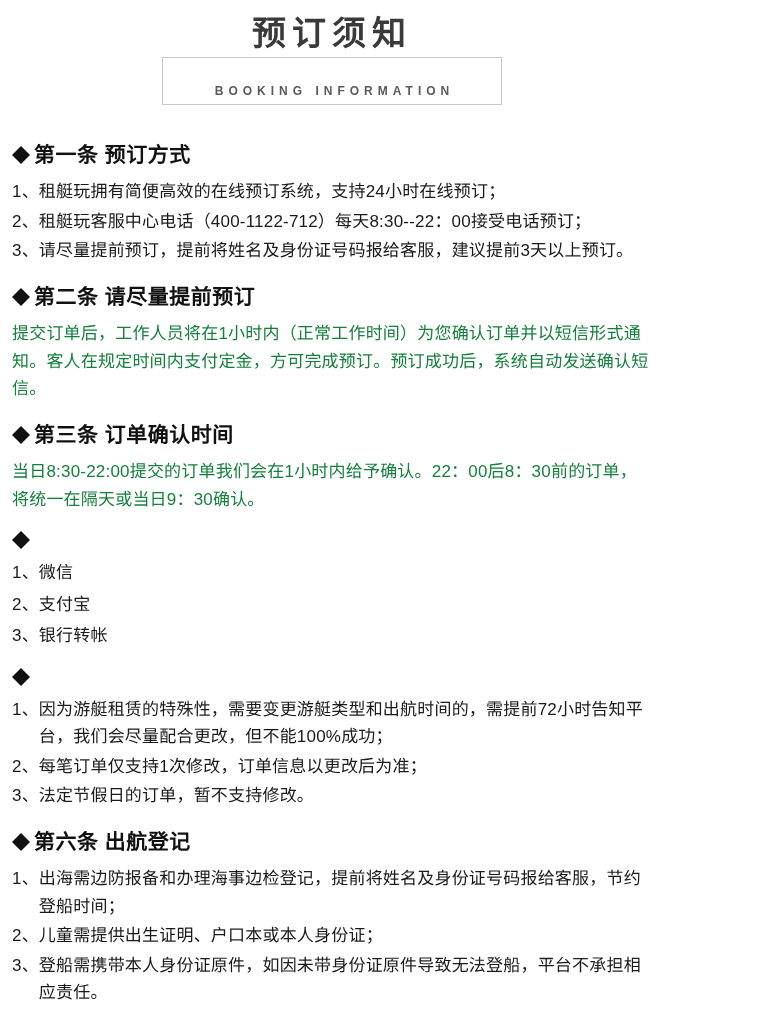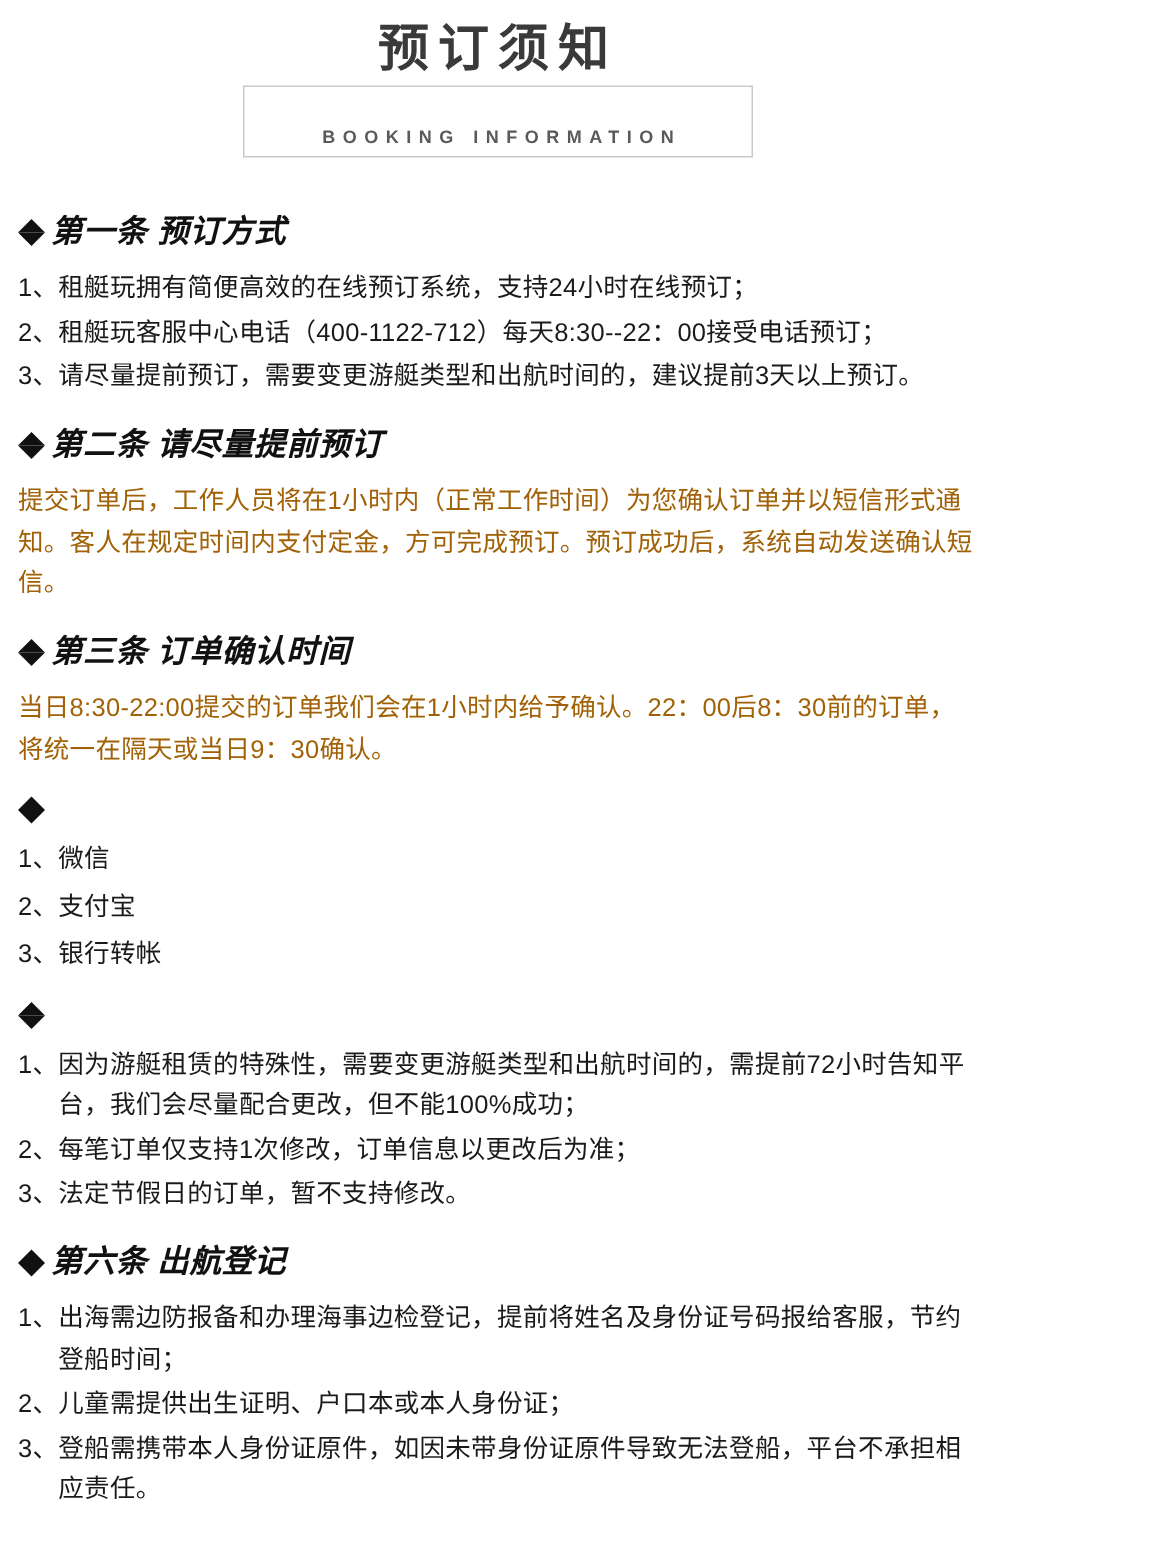--- a/index.html
+++ b/index.html
@@ -87,26 +87,26 @@
   .diamond-icon::after {
     content: "";
     position: absolute;
     left: -9px;
     top: 9px;
     width: 0;
     height: 0;
     border: 9px solid transparent;
     border-top-color: #111;
   }
-  .heading-text { white-space: nowrap; font-style: italic; }
+  .heading-text { white-space: nowrap; }
 
   .body-text {
     font-size: 17px;
     line-height: 1.62;
-    color: #a16207;
+    color: #15803d;
     margin: 0;
     letter-spacing: 0.2px;
   }
   .list {
     margin: 0;
     padding: 0;
     list-style: none;
   }
   .list li {
     font-size: 17px;
@@ -148,21 +148,21 @@
       <li>
         <span class="num">1、</span>
         <span class="txt">租艇玩拥有简便高效的在线预订系统，支持24小时在线预订；</span>
       </li>
       <li>
         <span class="num">2、</span>
         <span class="txt">租艇玩客服中心电话（400-1122-712）每天8:30--22：00接受电话预订；</span>
       </li>
       <li>
         <span class="num">3、</span>
-        <span class="txt">请尽量提前预订，需要变更游艇类型和出航时间的，建议提前3天以上预订。</span>
+        <span class="txt">请尽量提前预订，提前将姓名及身份证号码报给客服，建议提前3天以上预订。</span>
       </li>
     </ul>
   </div>
 
   <div class="section">
     <div class="section-heading">
       <span class="diamond-icon"></span>
       <span class="heading-text">第二条  请尽量提前预订</span>
     </div>
     <p class="body-text">提交订单后，工作人员将在1小时内（正常工作时间）为您确认订单并以短信形式通知。客人在规定时间内支付定金，方可完成预订。预订成功后，系统自动发送确认短信。</p>

